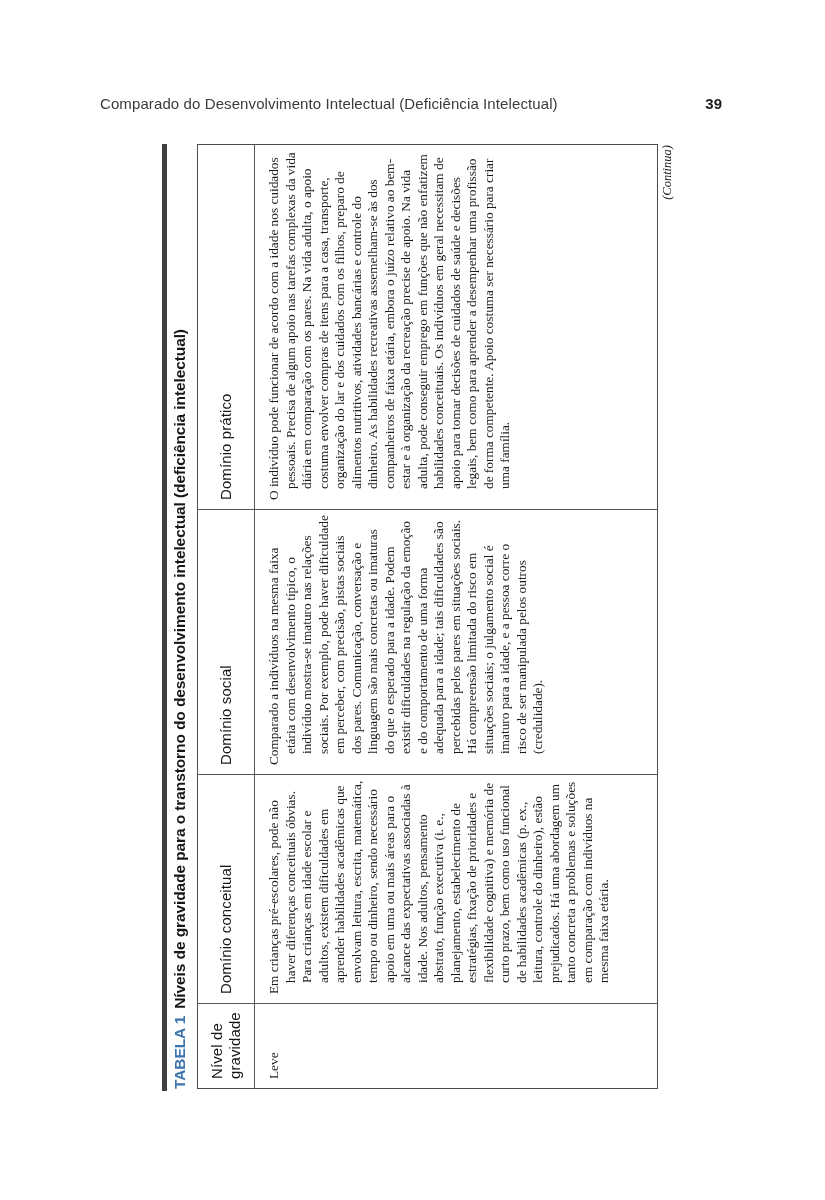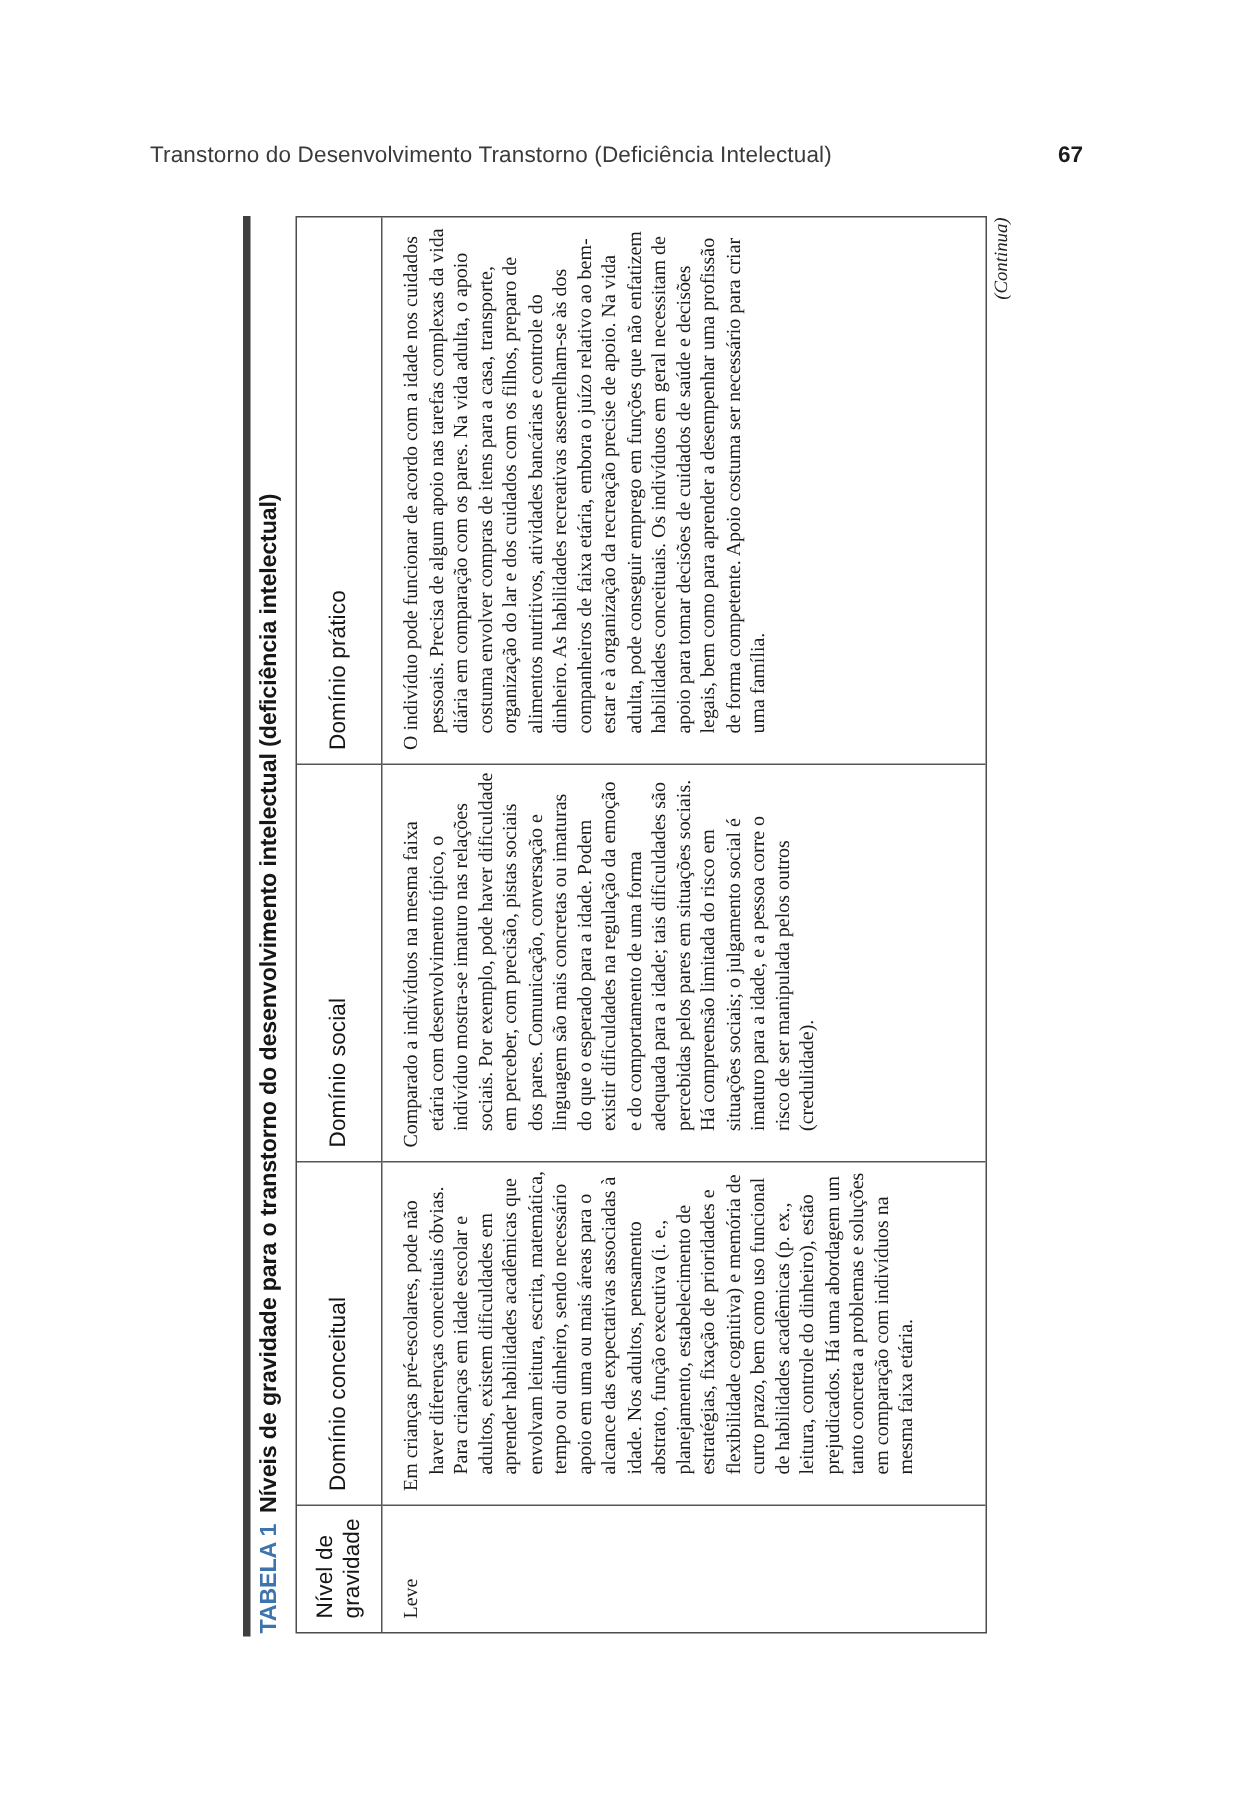--- a/index.html
+++ b/index.html
@@ -66,22 +66,22 @@
   .continua{
     position:absolute;right:1px;top:498px;
     font-family:"Liberation Serif",serif;font-style:italic;
     font-size:12.5px;color:#222;
   }
 </style>
 </head>
 <body>
 
 <div class="running-head">
-  <span class="head-text">Transtorno do Desenvolvimento Transtorno (Deficiência Intelectual)</span>
-  <span class="page-num">67</span>
+  <span class="head-text">Comparado do Desenvolvimento Intelectual (Deficiência Intelectual)</span>
+  <span class="page-num">39</span>
 </div>
 
 <div class="rot-block">
 
   <div class="top-rule"></div>
 
   <div class="tbl-title">
     <span class="tabela-label" style="color: rgb(61, 116, 174);">TABELA 1</span><span>Níveis de gravidade para o transtorno do desenvolvimento intelectual (deficiência intelectual)</span>
   </div>
 

